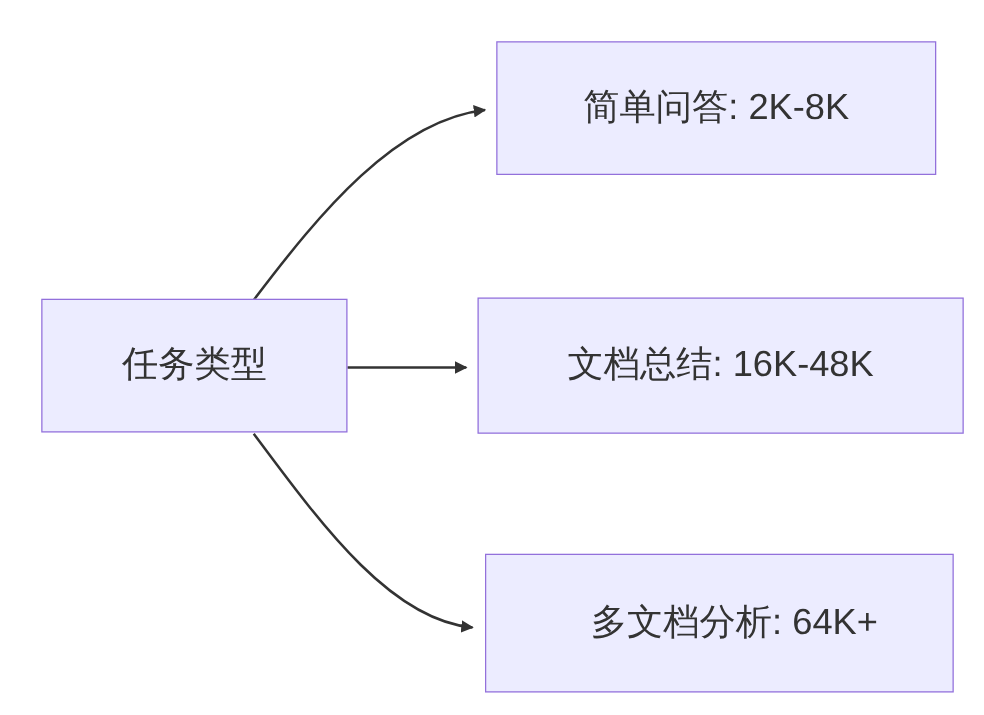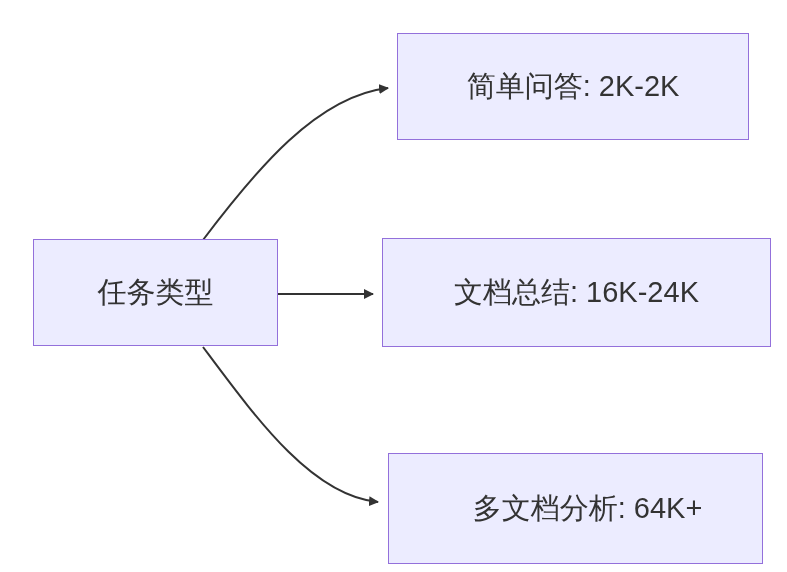--- a/index.html
+++ b/index.html
@@ -42,21 +42,21 @@
   }
   .node .label {
     font-size: 29px;
     line-height: 1.25;
     color: var(--text, #333333);
     white-space: nowrap;
   }
   .node-root   { left: 33px;  top: 239px; width: 245px; height: 107px; justify-content: center; }
   .node-top    { left: 397px; top: 33px;  width: 352px; height: 107px; }
   .node-middle { left: 382px; top: 238px; width: 389px; height: 109px; }
-  .node-bottom { left: 388px; top: 453px; width: 375px; height: 111px; padding-left: 24px; }
+  .node-bottom { left: 388px; top: 443px; width: 375px; height: 111px; padding-left: 24px; }
 </style>
 </head>
 <body>
 
 <div class="canvas">
 
   <svg class="edges" width="787" height="572" viewBox="0 0 787 572">
     <defs>
       <marker id="arrow" viewBox="0 0 10 10" refX="9" refY="5" markerWidth="5" markerHeight="5" orient="auto-start-reverse">
         <path class="arrowhead" d="M0,0 L10,5 L0,10 z"></path>
@@ -65,24 +65,24 @@
     <path class="edge" d="M203,240 C256,170 317,96 388,88" marker-end="url(#arrow)"></path>
     <path class="edge" d="M277,294 L373,294" marker-end="url(#arrow)"></path>
     <path class="edge" d="M203,347 C256,418 312,496 378,502" marker-end="url(#arrow)"></path>
   </svg>
 
   <div class="node node-root">
     <span class="label">任务类型</span>
   </div>
 
   <div class="node node-top">
-    <span class="label">简单问答: 2K-2K</span>
+    <span class="label">简单问答: 2K-8K</span>
   </div>
 
   <div class="node node-middle">
-    <span class="label">文档总结: 16K-24K</span>
+    <span class="label">文档总结: 16K-48K</span>
   </div>
 
   <div class="node node-bottom">
     <span class="label">多文档分析: 64K+</span>
   </div>
 
 </div>
 
 </body></html>

